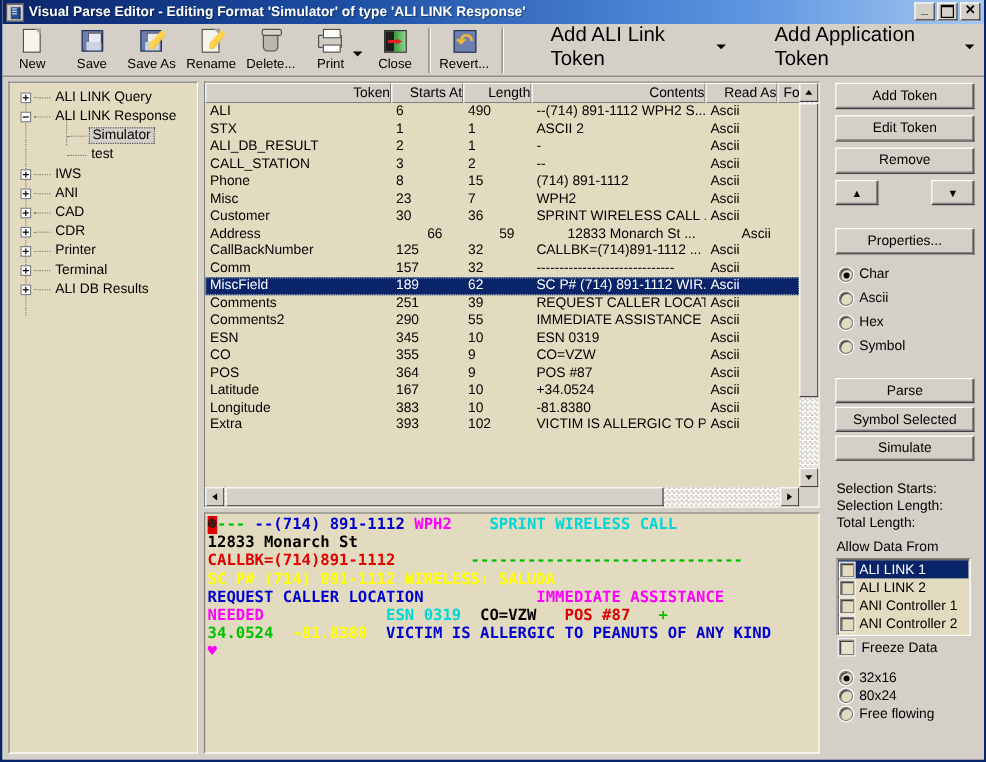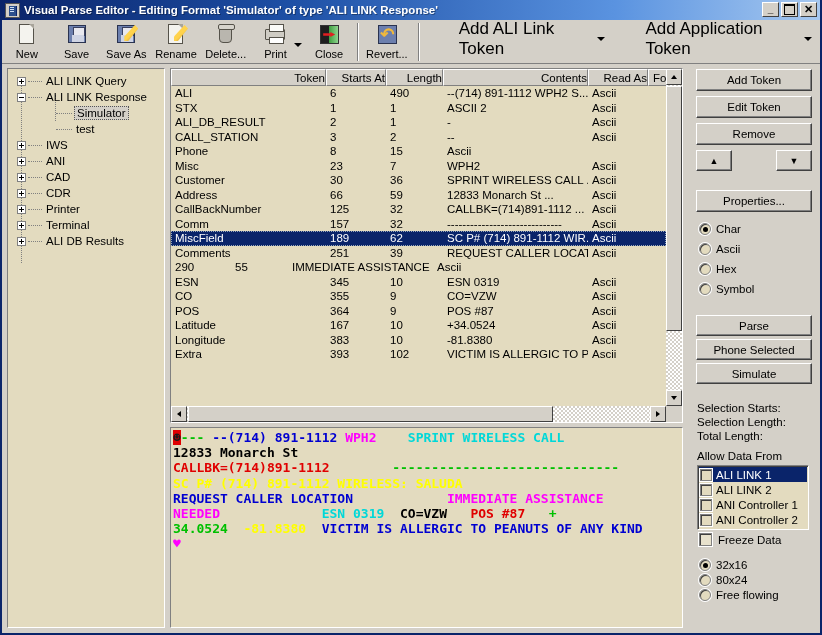--- a/index.html
+++ b/index.html
@@ -566,20 +566,21 @@
             <div class="lv-cell" style="width: 60px;">3</div>
             <div class="lv-cell" style="width: 57px;">2</div>
             <div class="lv-cell" style="width: 145px;">--</div>
             <div class="lv-cell" style="width: 60px;">Ascii</div>
             <div class="lv-cell" style="width: 32px;"></div>
           </div>
           <div class="lv-row">
             <div class="lv-cell" style="width: 155px;">Phone</div>
             <div class="lv-cell" style="width: 60px;">8</div>
             <div class="lv-cell" style="width: 57px;">15</div>
+            <div class="lv-cell" style="width: 145px;">(714) 891-1112</div>
             <div class="lv-cell" style="width: 60px;">Ascii</div>
             <div class="lv-cell" style="width: 32px;"></div>
           </div>
           <div class="lv-row">
             <div class="lv-cell" style="width: 155px;">Misc</div>
             <div class="lv-cell" style="width: 60px;">23</div>
             <div class="lv-cell" style="width: 57px;">7</div>
             <div class="lv-cell" style="width: 145px;">WPH2</div>
             <div class="lv-cell" style="width: 60px;">Ascii</div>
             <div class="lv-cell" style="width: 32px;"></div>
@@ -587,21 +588,21 @@
           <div class="lv-row">
             <div class="lv-cell" style="width: 155px;">Customer</div>
             <div class="lv-cell" style="width: 60px;">30</div>
             <div class="lv-cell" style="width: 57px;">36</div>
             <div class="lv-cell" style="width: 145px;">SPRINT WIRELESS CALL  ...</div>
             <div class="lv-cell" style="width: 60px;">Ascii</div>
             <div class="lv-cell" style="width: 32px;"></div>
           </div>
           <div class="lv-row">
             <div class="lv-cell" style="width: 155px;">Address</div>
-            <div class="lv-cell" style="width: 60px;">66</div>
+            <div class="lv-cell" style="width: 60px; margin-left: 26px;">66</div>
             <div class="lv-cell" style="width: 57px;">59</div>
             <div class="lv-cell" style="width: 145px;">12833 Monarch St         ...</div>
             <div class="lv-cell" style="width: 60px;">Ascii</div>
             <div class="lv-cell" style="width: 32px;"></div>
           </div>
           <div class="lv-row">
             <div class="lv-cell" style="width: 155px;">CallBackNumber</div>
             <div class="lv-cell" style="width: 60px;">125</div>
             <div class="lv-cell" style="width: 57px;">32</div>
             <div class="lv-cell" style="width: 145px;">CALLBK=(714)891-1112     ...</div>
@@ -626,20 +627,21 @@
           </div>
           <div class="lv-row">
             <div class="lv-cell" style="width: 155px;">Comments</div>
             <div class="lv-cell" style="width: 60px;">251</div>
             <div class="lv-cell" style="width: 57px;">39</div>
             <div class="lv-cell" style="width: 145px;">REQUEST CALLER LOCAT...</div>
             <div class="lv-cell" style="width: 60px;">Ascii</div>
             <div class="lv-cell" style="width: 32px;"></div>
           </div>
           <div class="lv-row">
+            <div class="lv-cell" style="width: 155px;">Comments2</div>
             <div class="lv-cell" style="width: 60px;">290</div>
             <div class="lv-cell" style="width: 57px;">55</div>
             <div class="lv-cell" style="width: 145px;">IMMEDIATE ASSISTANCE ...</div>
             <div class="lv-cell" style="width: 60px;">Ascii</div>
             <div class="lv-cell" style="width: 32px;"></div>
           </div>
           <div class="lv-row">
             <div class="lv-cell" style="width: 155px;">ESN</div>
             <div class="lv-cell" style="width: 60px;">345</div>
             <div class="lv-cell" style="width: 57px;">10</div>
@@ -752,21 +754,21 @@
       </div>
       <div class="radio-row" style="left:9px; top:218px;">
         <span class="radio"></span>
         <span>Symbol</span>
       </div>
 
       <div class="btn" style="left:6px; top:250px; width:116px; height:21px;">
           <span>Parse</span>
         </div>
       <div class="btn" style="left:6px; top:274px; width:116px; height:21px;">
-          <span>Phone Selected</span>
+          <span>Symbol Selected</span>
         </div>
       <div class="btn" style="left:6px; top:298px; width:116px; height:21px;">
           <span>Simulate</span>
         </div>
 
       <div class="lbl" style="left:7px; top:337px;">Selection Starts:</div>
       <div class="lbl" style="left:7px; top:351px;">Selection Length:</div>
       <div class="lbl" style="left:7px; top:365px;">Total Length:</div>
 
       <div class="lbl" style="left:7px; top:385px;">Allow Data From</div>

